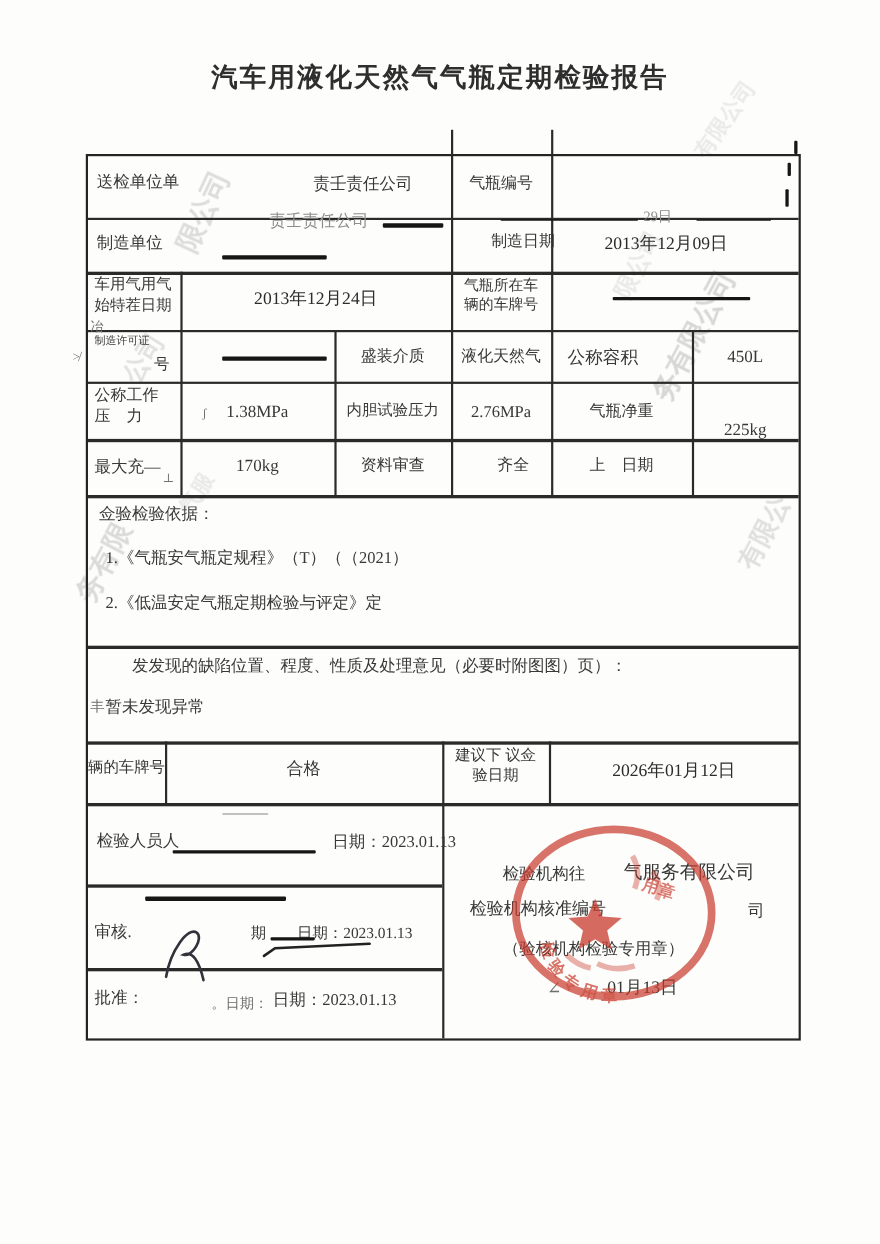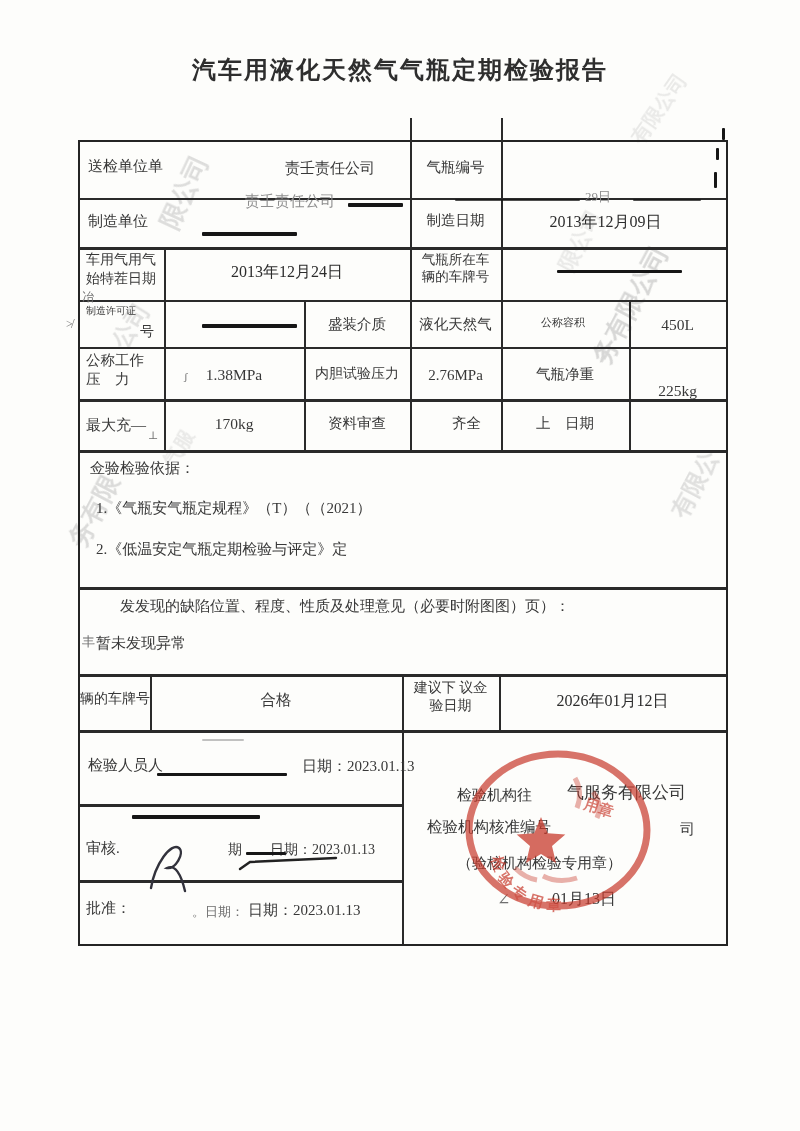--- a/index.html
+++ b/index.html
@@ -67,41 +67,41 @@
     <div class="bar" style="left:642px;top:-14px;width:3px;height:12px;"></div>
 
     <div class="t" style="left:8px;top:15px;font-size:15px;">送检单位单</div>
     <div class="t" style="left:205px;top:17px;font-size:15px;">责壬责任公司</div>
     <div class="t c" style="left:330px;width:91px;top:17px;font-size:14.5px;">气瓶编号</div>
 
     <div class="t ghost" style="left:165px;top:50px;font-size:15px;">责壬责任公司</div>
     <div class="bar" style="left:268px;top:61px;width:55px;height:3.5px;"></div>
     <div class="bar" style="left:122px;top:90px;width:95px;height:4px;"></div>
     <div class="t" style="left:8px;top:70px;font-size:15px;">制造单位</div>
-    <div class="t c" style="left:330px;width:91px;top:70px;font-size:14.5px;">制造日期</div>
+    <div class="t c" style="left:330px;width:91px;top:70px;font-size:14.5px;padding-left:20px;">制造日期</div>
     <div class="t c" style="left:421px;width:209px;top:70px;font-size:16px;color:#2c2c2c;">2013年12月09日</div>
     <div class="t ghost" style="left:505px;top:47px;font-size:13px;">29日</div>
     <div class="bar" style="left:375px;top:57px;width:125px;height:2px;opacity:.75;"></div>
     <div class="bar" style="left:553px;top:57px;width:68px;height:2px;opacity:.75;"></div>
 
     <div class="t" style="left:6px;top:110px;font-size:14px;">车用气用气</div>
     <div class="t" style="left:6px;top:129px;font-size:14px;">始特茬日期</div>
     <div class="t faint" style="left:2px;top:148px;font-size:12px;">冶</div>
     <div class="t c" style="left:84px;width:246px;top:120px;font-size:16px;color:#2c2c2c;">2013年12月24日</div>
     <div class="t c" style="left:330px;width:91px;top:110px;font-size:13.5px;">气瓶所在车</div>
     <div class="t c" style="left:330px;width:91px;top:127px;font-size:13.5px;">辆的车牌号</div>
     <div class="bar" style="left:477px;top:128px;width:125px;height:3px;"></div>
 
     <div class="t" style="left:6px;top:163px;font-size:10px;">制造许可证</div>
     <div class="t r" style="left:6px;width:68px;top:182px;font-size:14px;">号</div>
     <div class="t faint" style="left:-14px;top:175px;font-size:12px;">≯</div>
     <div class="bar" style="left:122px;top:182px;width:95px;height:3.5px;"></div>
     <div class="t c" style="left:224px;width:106px;top:174px;font-size:14.5px;">盛装介质</div>
     <div class="t c" style="left:330px;width:91px;top:174px;font-size:14.5px;">液化天然气</div>
-    <div class="t c" style="left:427px;width:112px;top:174px;font-size:11px;">公称容积</div>
+    <div class="t c" style="left:412px;width:112px;top:174px;font-size:16px;">公称容积</div>
     <div class="t c" style="left:549px;width:97px;top:174px;font-size:15.5px;">450L</div>
 
     <div class="t" style="left:6px;top:210px;font-size:14.5px;">公称工作</div>
     <div class="t" style="left:6px;top:229px;font-size:14.5px;">压　力</div>
     <div class="t faint" style="left:104px;top:228px;font-size:11px;">ʃ</div>
     <div class="t c" style="left:84px;width:140px;top:224px;font-size:15.5px;">1.38MPa</div>
     <div class="t c" style="left:224px;width:106px;top:224px;font-size:14px;">内胆试验压力</div>
     <div class="t c" style="left:330px;width:91px;top:224px;font-size:15px;">2.76MPa</div>
     <div class="t c" style="left:421px;width:128px;top:224px;font-size:14.5px;">气瓶净重</div>
     <div class="t c" style="left:549px;width:97px;top:240px;font-size:15.5px;">225kg</div>

